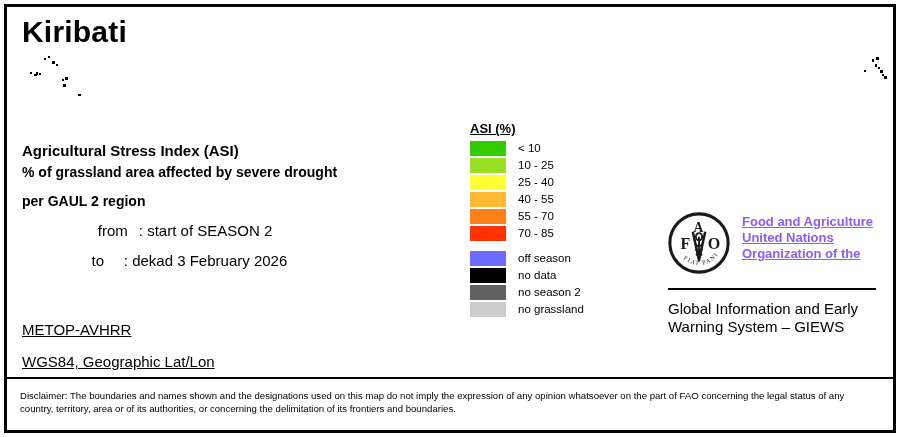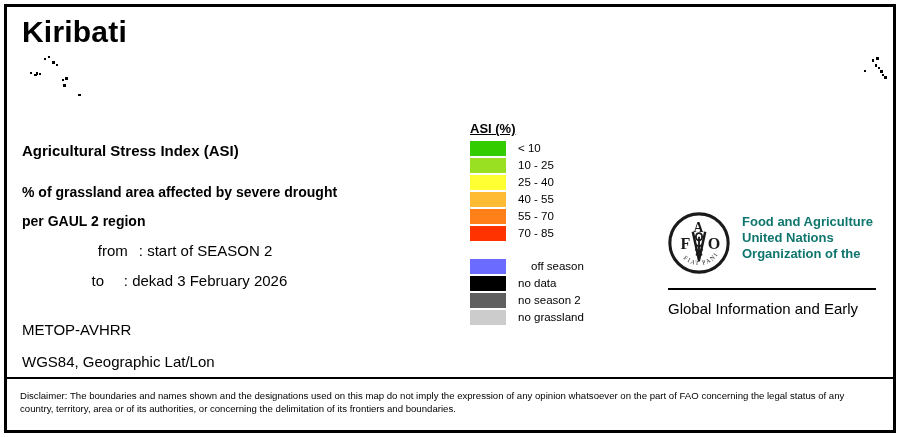--- a/index.html
+++ b/index.html
@@ -58,21 +58,21 @@
   .desc {
     position: absolute;
     left: 22px;
     top: 143px;
     color: #000000;
   }
   .desc .hdr {
     font-size: 15px;
     font-weight: bold;
     line-height: 1;
-    margin-bottom: 27px;
+    margin-bottom: 7px;
     white-space: nowrap;
   }
   .desc .ln {
     font-size: 14px;
     line-height: 1;
     margin-bottom: 15px;
     white-space: nowrap;
     font-weight: bold;
   }
   .desc .kv {
@@ -91,20 +91,21 @@
     position: absolute;
     left: 22px;
     top: 322px;
     color: #000000;
   }
   .tech .ln {
     font-size: 15px;
     line-height: 1;
     margin-bottom: 17px;
     white-space: nowrap;
+    text-decoration: underline;
   }
 
   
   .legend {
     position: absolute;
     left: 470px;
     top: 122px;
   }
   .legend-title {
     font-size: 13px;
@@ -113,22 +114,21 @@
     color: #000000;
     margin-bottom: 5px;
     line-height: 1;
   }
   .legend-row {
     display: flex;
     align-items: center;
     height: 17px;
   }
   .legend-row.gap {
-    margin-top: 16px;
-    justify-content: space-between;
+    margin-top: 8px;
   }
   .swatch {
     width: 36px;
     height: 15px;
     flex: 0 0 36px;
   }
   .legend-label {
     font-size: 11.5px;
     color: #000000;
     margin-left: 12px;
@@ -150,22 +150,23 @@
   .fao-emblem {
     flex: 0 0 62px;
     width: 62px;
     height: 62px;
   }
   .fao-name {
     margin-left: 12px;
     font-size: 13px;
     font-weight: bold;
     line-height: 16px;
-    color: #0f766e;
+    color: #8b5cf6;
     padding-top: 2px;
+    text-decoration: underline;
   }
   .fao-rule {
     margin-top: 14px;
     width: 208px;
     height: 2px;
     background: #000000;
   }
   .fao-giews {
     margin-top: 10px;
     font-size: 15px;
@@ -316,19 +317,20 @@
       </div>
       <div class="fao-name">
         <div>Food and Agriculture</div>
         <div>United Nations</div>
         <div>Organization of the</div>
       </div>
     </div>
     <div class="fao-rule"></div>
     <div class="fao-giews">
       <div>Global Information and Early</div>
+      <div>Warning System – GIEWS</div>
     </div>
   </div>
 
   <div class="disclaimer-rule"></div>
   <div class="disclaimer">Disclaimer: The boundaries and names shown and the designations used on this map do not imply the expression of any opinion whatsoever on the part of FAO concerning the legal status of any country, territory, area or of its authorities, or concerning the delimitation of its frontiers and boundaries.</div>
 
 </div>
 
 </body></html>

